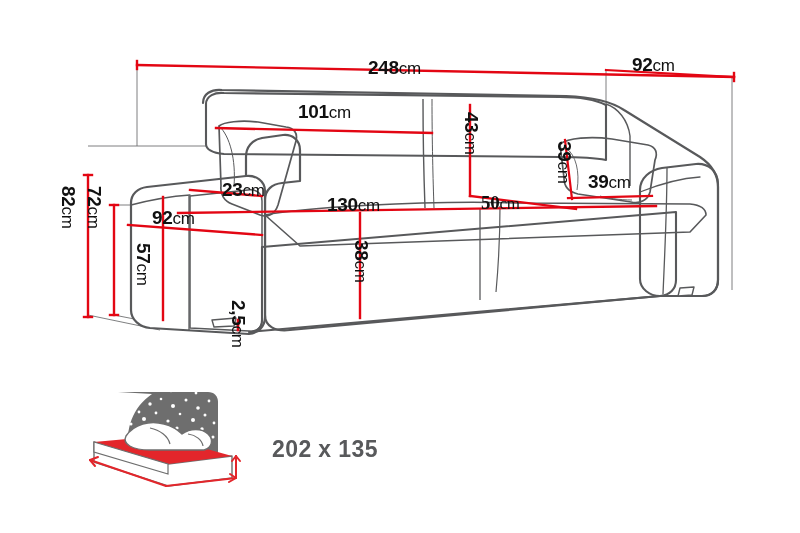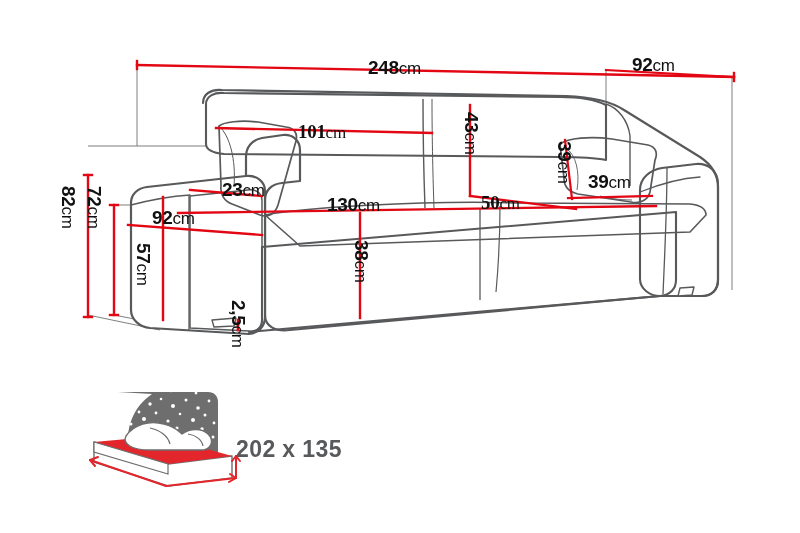--- a/index.html
+++ b/index.html
@@ -49,20 +49,21 @@
     transform: rotate(90deg);
   }
   .bed-caption {
     position: absolute;
     color: #58595b;
     font-weight: bold;
     font-size: 23px;
     letter-spacing: 0.4px;
     white-space: nowrap;
     font-family: "Liberation Sans", sans-serif;
+    margin-left: 36px;
   }
 </style>
 </head>
 <body>
 
 <div id="stage">
 
   <svg id="drawing" viewBox="0 0 800 533">
 
     <g fill="none" stroke="#6f7072" stroke-width="0.9">
@@ -331,21 +332,21 @@
   </svg>
 
   <div class="dim-label" style="left:368px; top:46px;margin-top:12px;">
     <span class="num">248</span><span class="unit">cm</span>
   </div>
 
   <div class="dim-label" style="left:632px; top:55px;">
     <span class="num">92</span><span class="unit">cm</span>
   </div>
 
-  <div class="dim-label" style="left:298px; top:122px;font-family:Liberation Serif, serif;">
+  <div class="dim-label" style="left:298px; top:102px;">
     <span class="num">101</span><span class="unit">cm</span>
   </div>
 
   <div class="dim-label vert" style="left:481px; top:112px;">
     <span class="num">43</span><span class="unit">cm</span>
   </div>
 
   <div class="dim-label" style="left:481px; top:193px;font-family:Liberation Serif, serif;">
     <span class="num">50</span><span class="unit">cm</span>
   </div>

